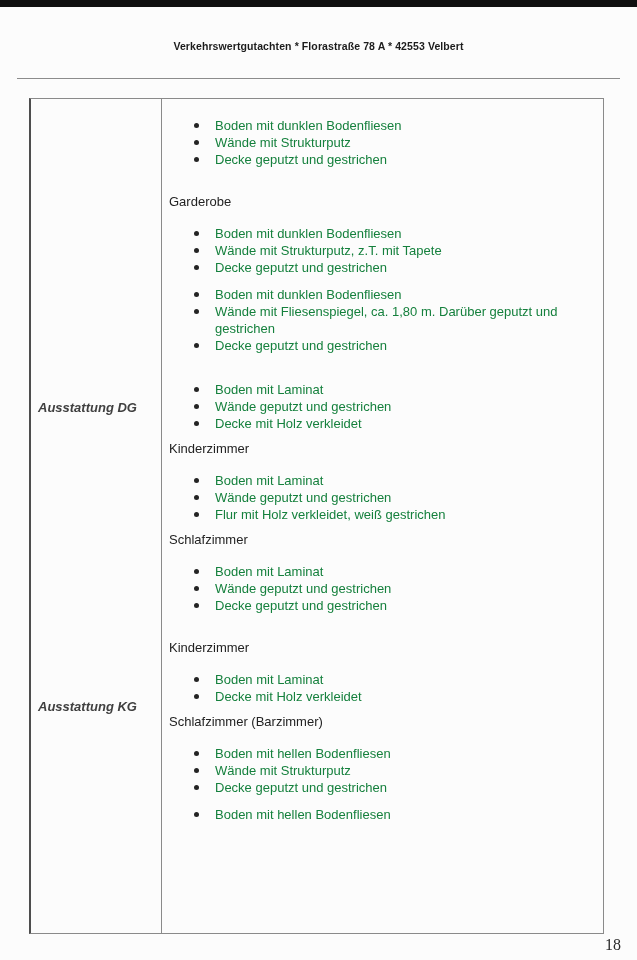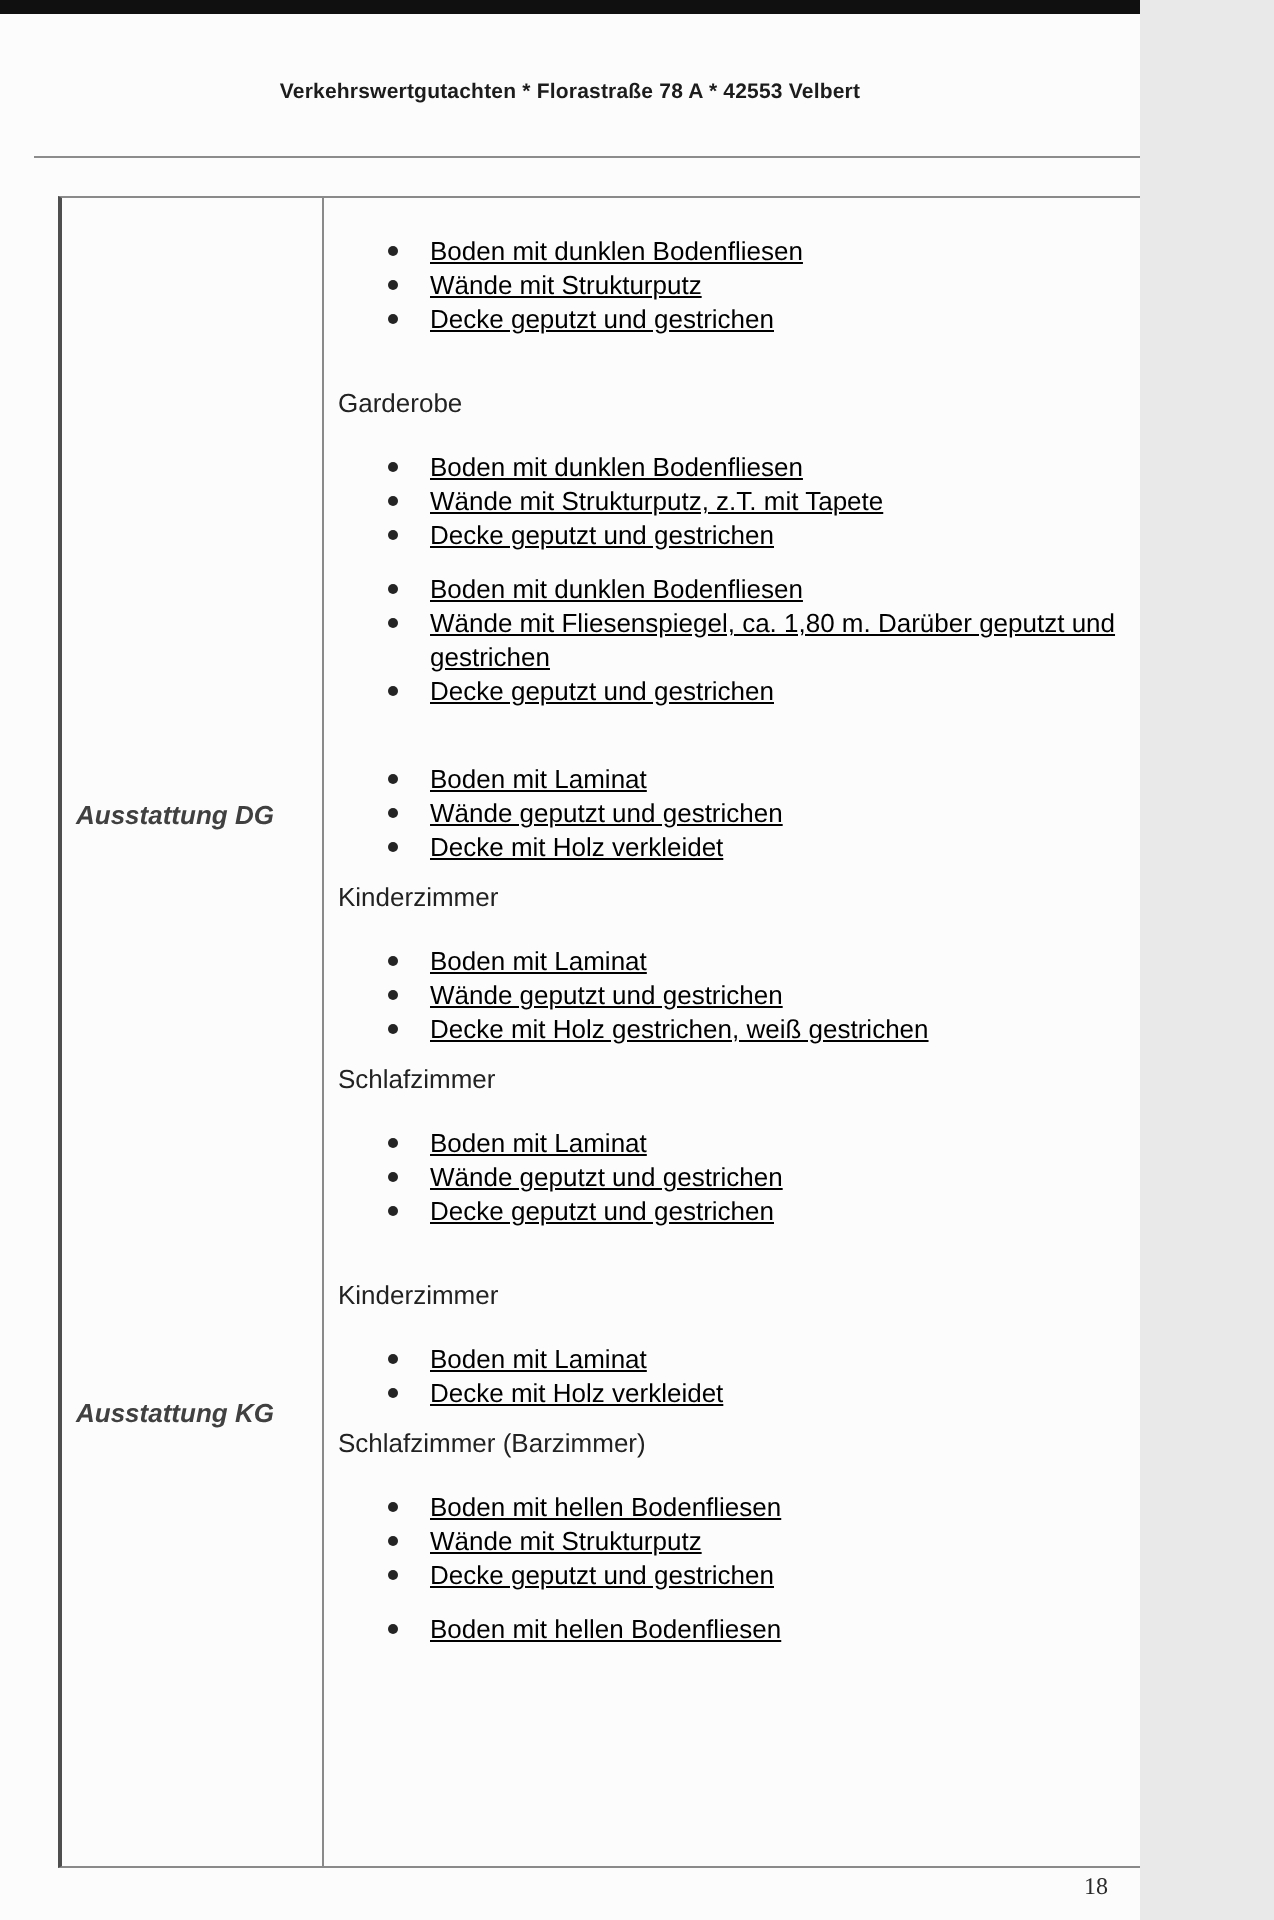--- a/index.html
+++ b/index.html
@@ -5,21 +5,21 @@
 <style>
   * { margin: 0; padding: 0; box-sizing: border-box; }
 
   html, body {
     background: #e9e9e9;
     font-family: "Liberation Sans", sans-serif;
   }
 
   .page {
     position: relative;
-    width: 570px;
+    width: 637px;
     height: 960px;
     background: #fcfcfc;
     overflow: hidden;
     color: #222;
   }
 
   
   .topbar {
     position: absolute;
     top: 0; left: 0;
@@ -104,41 +104,40 @@
   .feature-list {
     list-style: none;
   }
 
   .feature-list li {
     position: relative;
     padding-left: 46px;
     max-width: 398px;  
     font-size: 13px;
     line-height: 17px;
-    color: #000000;
-    text-decoration: underline;
+    color: #15803d;
   }
 
   .feature-list li::before {
     content: "";
     position: absolute;
     left: 25px;
     top: 6px;
     width: 5px;
     height: 5px;
     border-radius: 50%;
     background: #242424;
   }
 
   .page-number {
     position: absolute;
     top: 936px;
     right: 16px;
     font-family: "Liberation Serif", serif;
-    font-size: 12px;
+    font-size: 16px;
     color: #2a2a2a;
   }
 </style>
 </head>
 <body>
 
 <div class="page">
 
   <div class="topbar"></div>
 
@@ -179,21 +178,21 @@
             <li>Boden mit Laminat</li>
             <li>Wände geputzt und gestrichen</li>
             <li>Decke mit Holz verkleidet</li>
           </ul>
         </div>
         <div class="block">
           <div class="room-heading">Kinderzimmer</div>
           <ul class="feature-list">
             <li>Boden mit Laminat</li>
             <li>Wände geputzt und gestrichen</li>
-            <li>Decke mit Holz gestrichen, weiß gestrichen</li>
+            <li>Flur mit Holz verkleidet, weiß gestrichen</li>
           </ul>
         </div>
         <div class="block">
           <div class="room-heading">Schlafzimmer</div>
           <ul class="feature-list">
             <li>Boden mit Laminat</li>
             <li>Wände geputzt und gestrichen</li>
             <li>Decke geputzt und gestrichen</li>
           </ul>
         </div>

